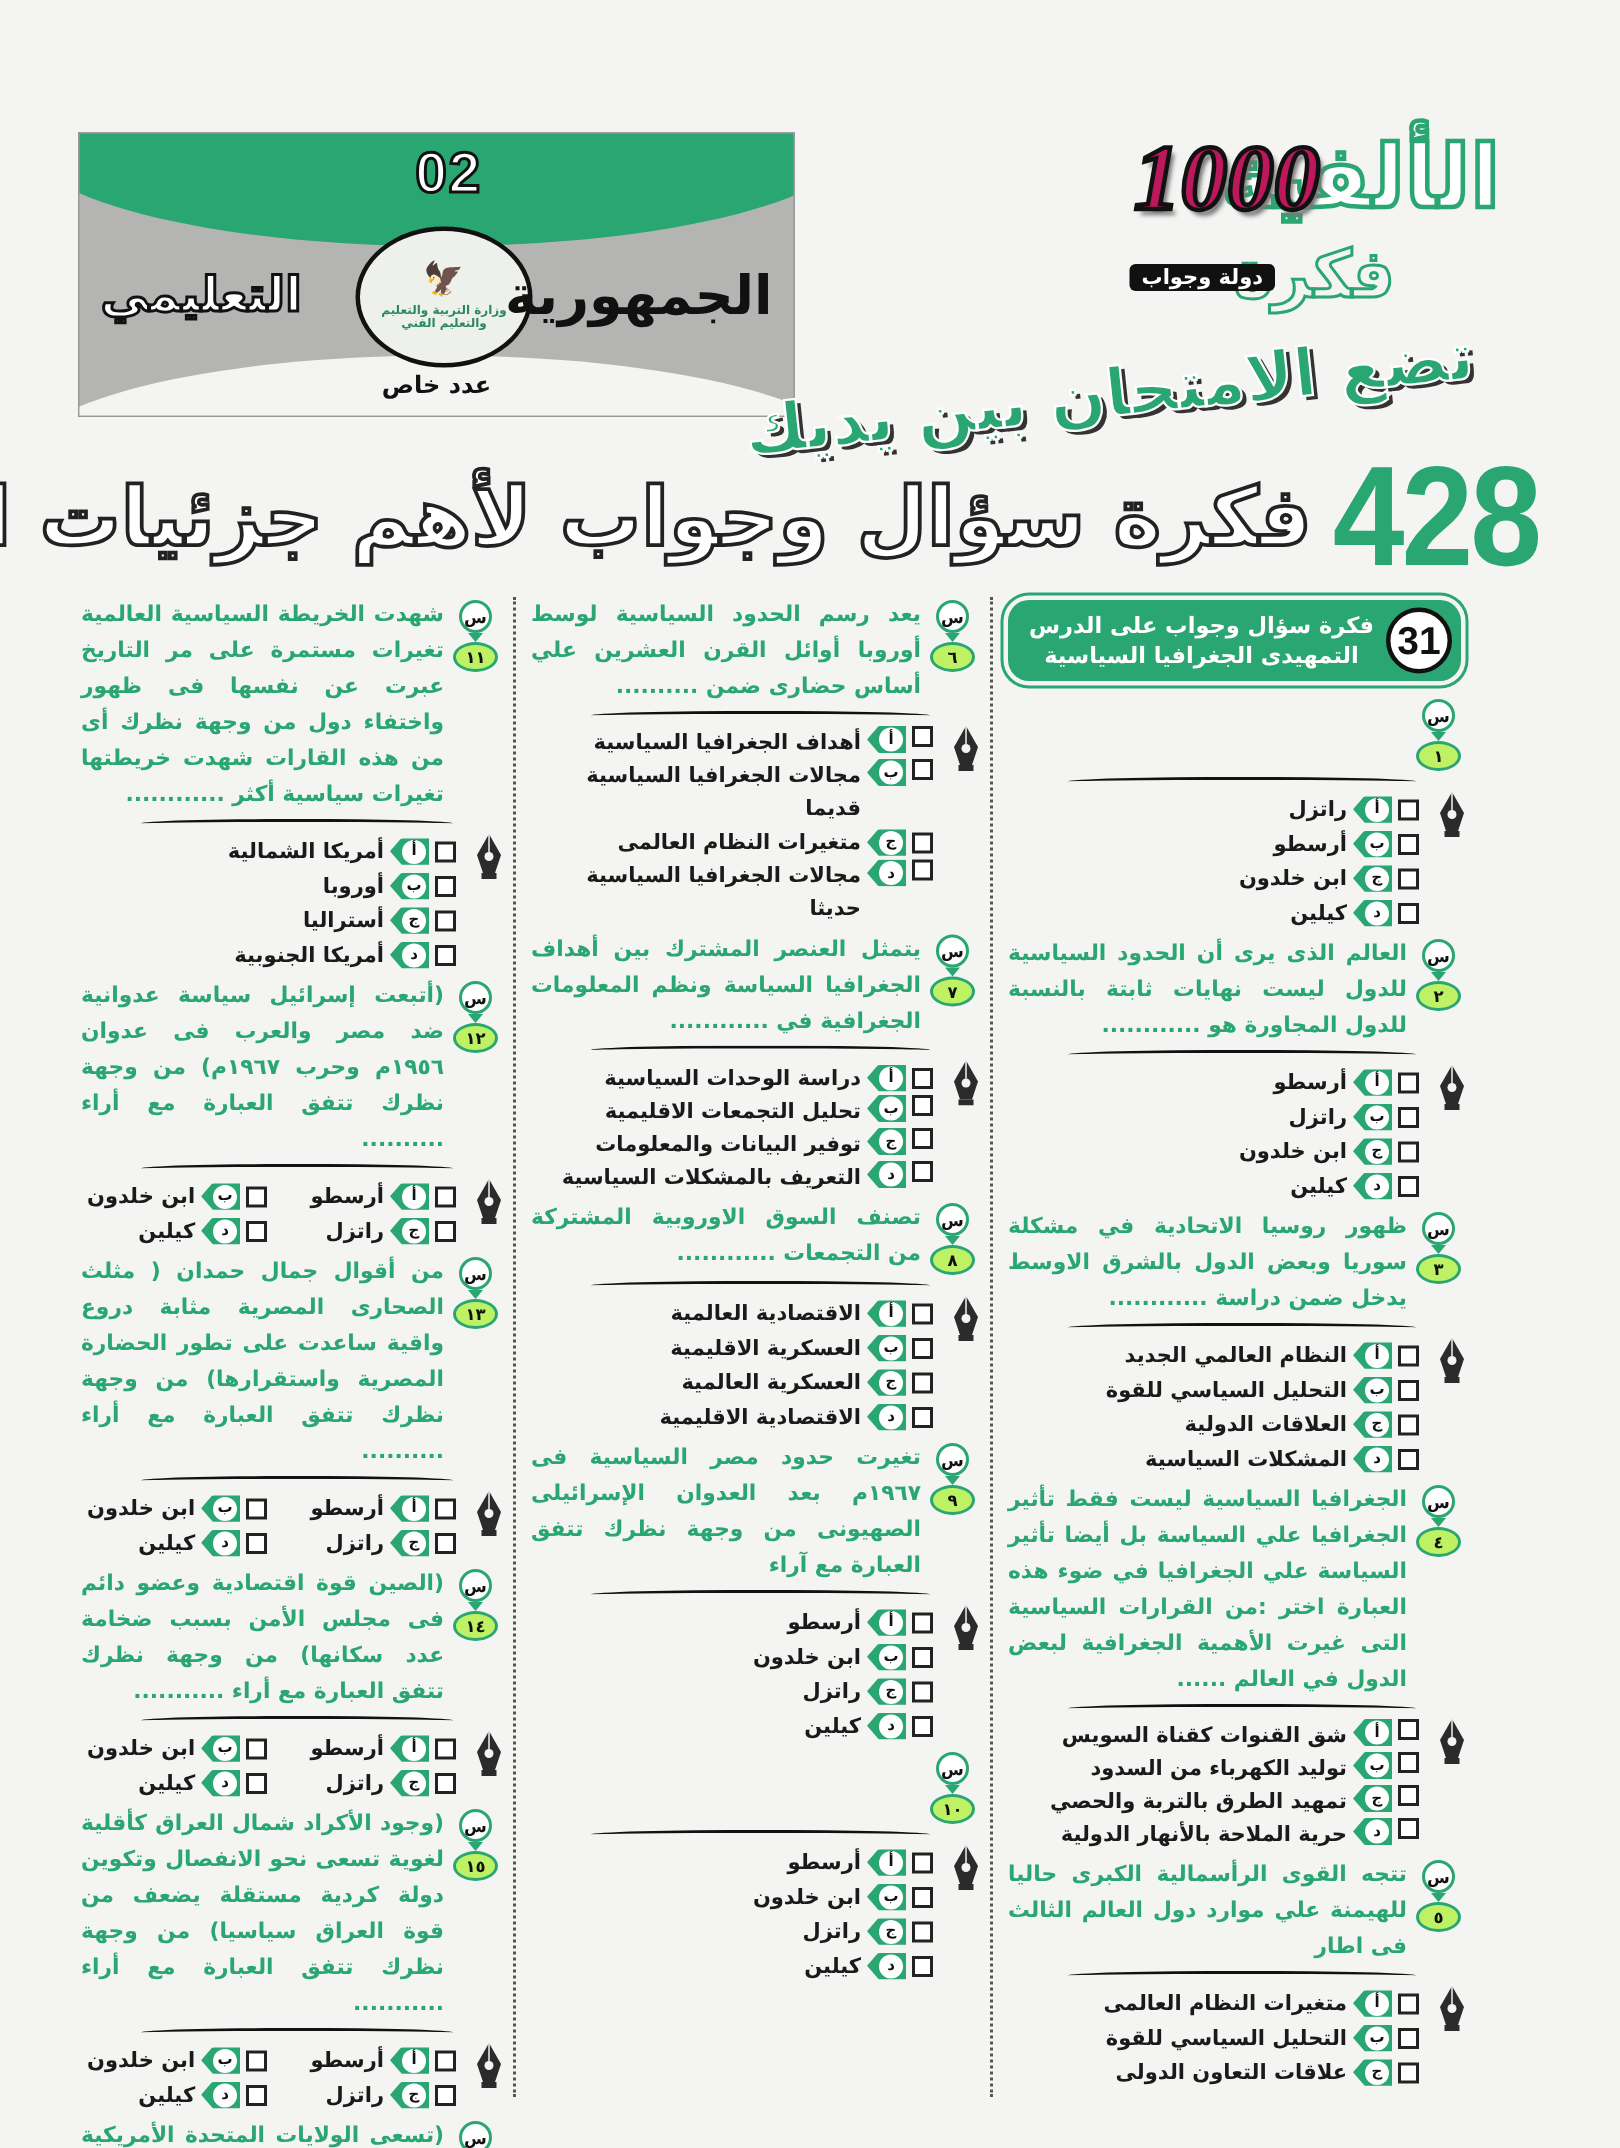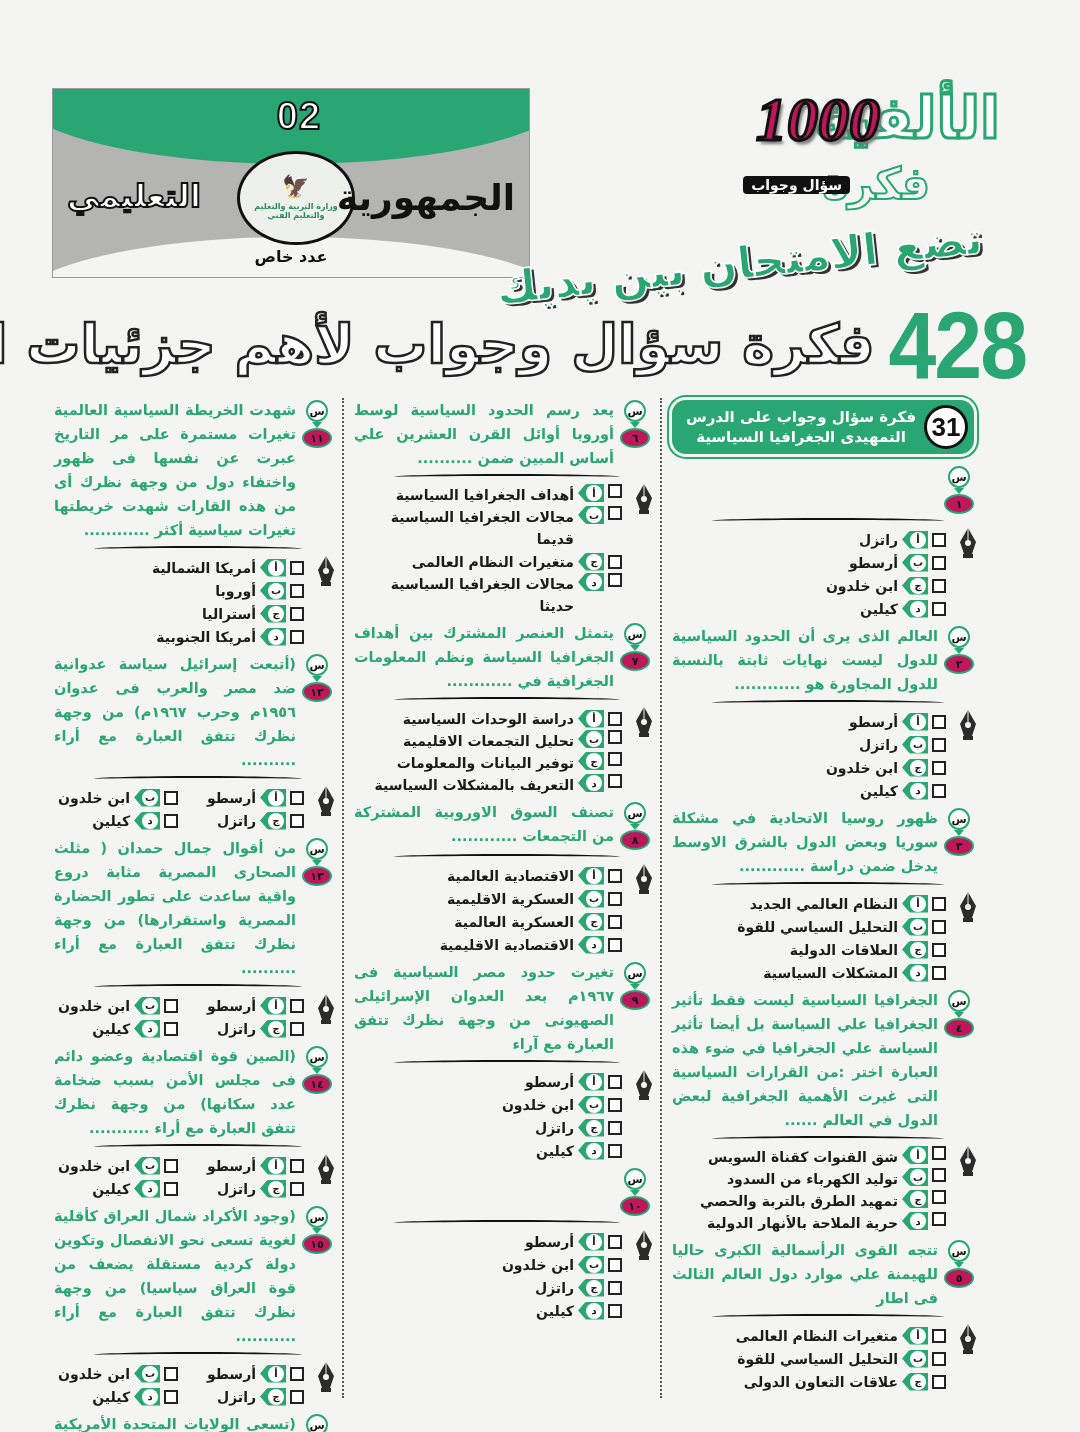--- a/index.html
+++ b/index.html
@@ -109,21 +109,21 @@
     .q-head { display: flex; flex-direction: row; align-items: flex-start; gap: 6px; position: relative; }
     .q-marker {
       flex: 0 0 30px; display: flex; flex-direction: column; align-items: center; margin-top: 2px;
     }
     .q-marker .pin {
       width: 22px; height: 22px; border-radius: 50%; border: 2px solid #2aa672; background: #fff;
       font-size: 11px; font-weight: bold; color: #111; display: flex; align-items: center; justify-content: center;
     }
     .q-marker .pin-tail { width: 0; height: 0; border-left: 5px solid transparent; border-right: 5px solid transparent; border-top: 6px solid #2aa672; }
     .q-marker .num {
-      width: 30px; height: 20px; border-radius: 50%; border: 2px solid #2aa672; background: #be185d;
+      width: 30px; height: 20px; border-radius: 50%; border: 2px solid #2aa672; background: #bef264;
       font-size: 11px; font-weight: bold; color: #111; display: flex; align-items: center; justify-content: center;
     }
     .q-text {
       flex: 1; color: #2aa672; font-weight: bold; font-size: 14.5px; line-height: 24px; text-align: justify;
       text-align-last: right;
     }
     .divider-row { position: relative; height: 10px; margin: 2px 0 2px 0; }
     .divider-row .line {
       position: absolute; right: 30px; left: 40px; top: 2px; height: 6px;
       border-top: 2px solid #111; border-radius: 50% 50% 0 0;
@@ -165,21 +165,21 @@
   </div>
 
   <div class="title-block">
     <div class="title-1000">
       <span>الألفية</span>
     </div>
     <div style="position:absolute; right:120px; top:0;">
       <span class="num" style="font-family:'Liberation Serif',serif;font-style:italic;font-weight:bold;font-size:62px;color:#be185d;-webkit-text-stroke:3px #111;text-shadow:3px 4px 3px #777;">1000</span>
     </div>
     <div class="title-fikra">فكرة</div>
-    <div class="title-qa">سؤال وجواب</div>
+    <div class="title-qa">دولة وجواب</div>
     <div class="title-slogan">تضع الامتحان بين يديك</div>
   </div>
 </div>
 
 <div class="banner">
   <svg class="eye-icon" viewBox="0 0 70 60">
     <path d="M4 18 Q30 2 62 12 L66 16 Q40 10 10 20 Z" fill="#222"></path>
     <path d="M6 30 Q34 14 64 28 Q34 44 6 30 Z" fill="none" stroke="#222" stroke-width="4"></path>
     <circle cx="36" cy="29" r="8" fill="#222"></circle>
     <path d="M24 38 Q18 52 26 56 Q34 56 30 48" fill="none" stroke="#222" stroke-width="3"></path>
@@ -458,21 +458,21 @@
     <div>
   <div class="question">
     <div class="q-head">
       <div class="q-marker">
         <div class="pin">
                 <span>س</span>
               </div>
         <div class="pin-tail"></div>
         <div class="num">٦</div>
       </div>
-      <div class="q-text">يعد رسم الحدود السياسية لوسط أوروبا أوائل القرن العشرين علي أساس المبين ضمن ..........</div>
+      <div class="q-text">يعد رسم الحدود السياسية لوسط أوروبا أوائل القرن العشرين علي أساس حضارى ضمن ..........</div>
     </div>
     <div class="divider-row">
             <div class="line"></div>
           </div>
     <div class="opts">
       <svg class="pen-icon" viewBox="0 0 20 30">
         <path d="M10 0 L18 14 L14 26 L6 26 L2 14 Z" fill="#2b2b2b"></path>
         <circle cx="10" cy="15" r="3" fill="#f4f5f3"></circle>
         <line x1="10" y1="0" x2="10" y2="12" stroke="#f4f5f3" stroke-width="1"></line>
         <rect x="5" y="26" width="10" height="4" fill="#2b2b2b"></rect>

